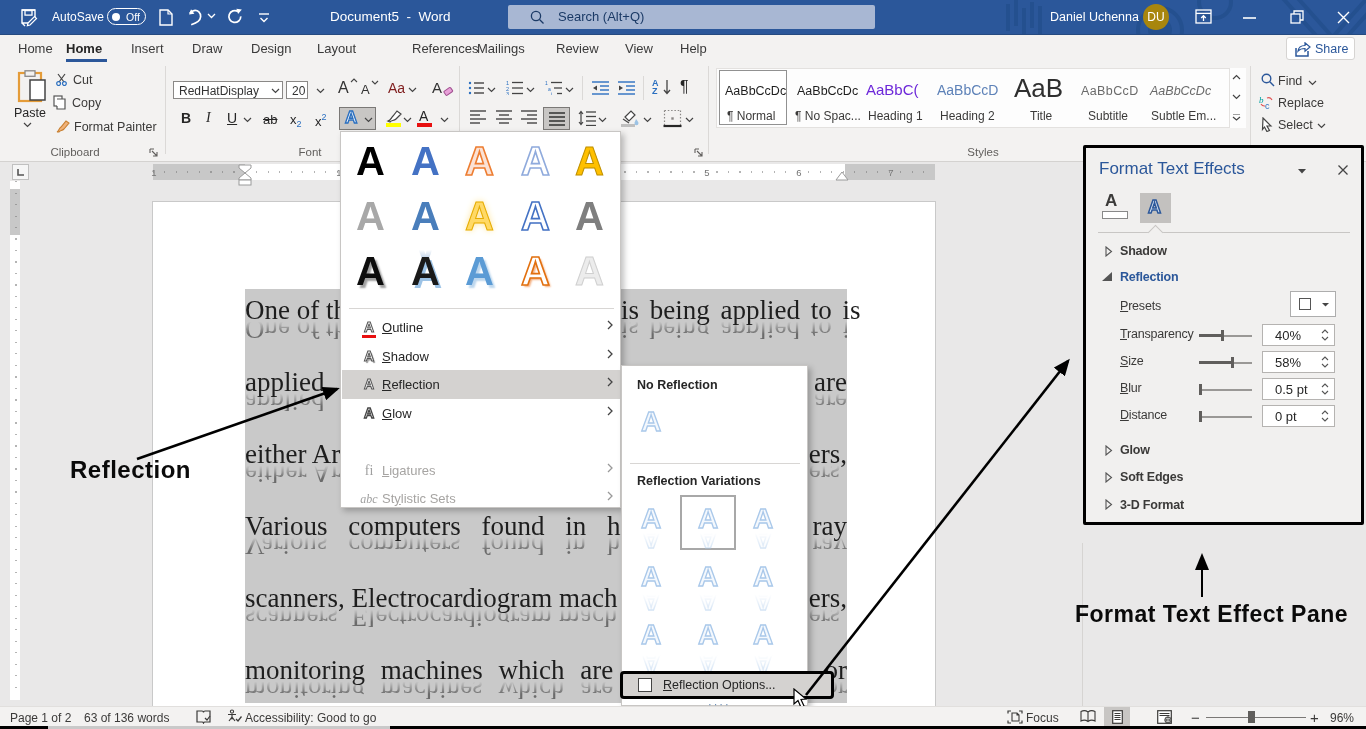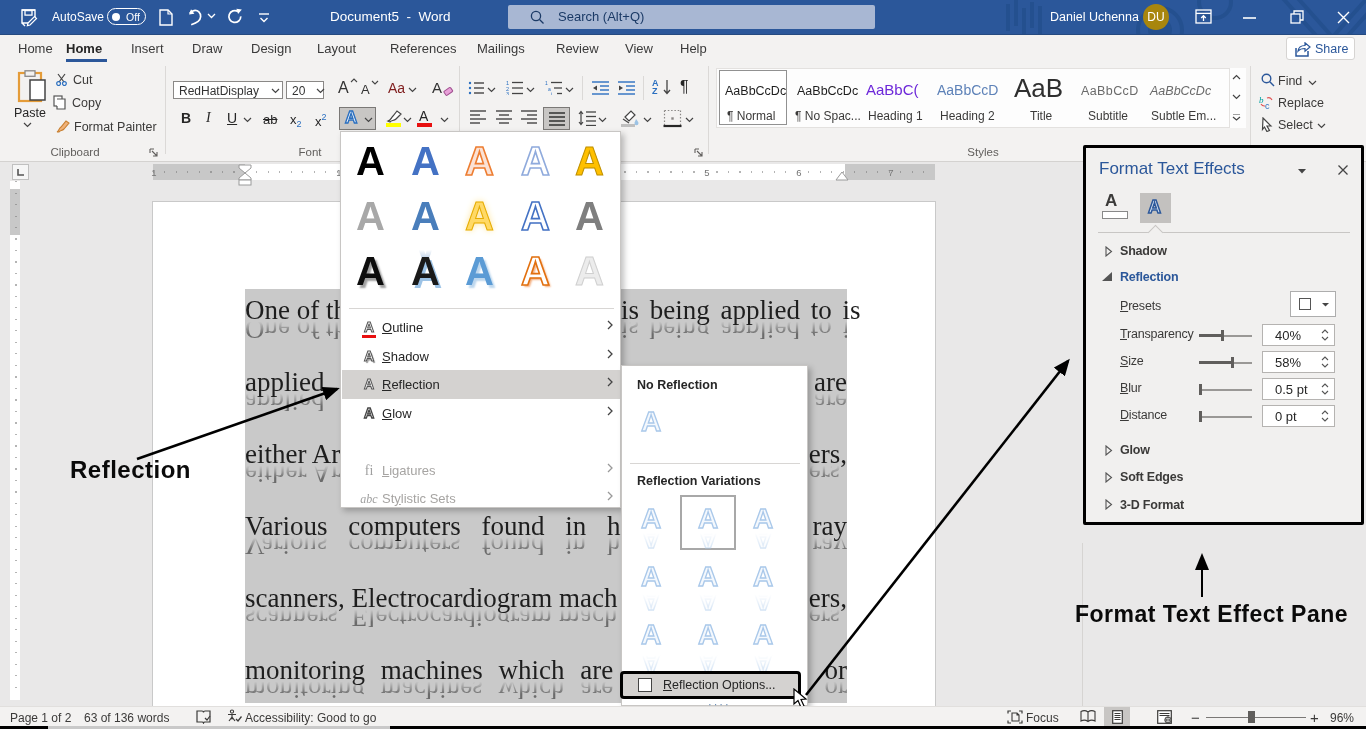--- a/index.html
+++ b/index.html
@@ -49,21 +49,21 @@
 .mitem .tx { position:absolute; left:40px; top:7px; font-size:13px; color:#262626; }
 .mitem .ar { position:absolute; left:265px; top:7px; font-size:12px; color:#444; }
 .mitem.dis .tx { color:#a6a4a2; }
 .ga { position:absolute; font-weight:bold; font-size:40px; line-height:1; }
 
 #panebox { position:absolute; left:1083px; top:145px; width:281px; height:380px; border:3.5px solid #000; background:#f1f0ef; border-radius:2px; }
 .ra { position:absolute; font-size:28px; font-weight:bold; line-height:1; color:#f4f8fd; -webkit-text-stroke:1.3px #a9c8ea; }
 .refl1 { -webkit-box-reflect: below -9px linear-gradient(rgba(0,0,0,0.5) 10%, rgba(0,0,0,0.28) 35%, transparent 68%); }
 .refl2 { -webkit-box-reflect: below -5px linear-gradient(rgba(0,0,0,0.5) 12%, rgba(0,0,0,0.28) 36%, transparent 70%); }
 .refl3 { -webkit-box-reflect: below -1px linear-gradient(rgba(0,0,0,0.5) 16%, rgba(0,0,0,0.3) 40%, transparent 74%); }
-#refopts { position:absolute; left:620px; top:671px; width:181px; height:28px; background:#d4d2d0; border:3.5px solid #000; border-radius:4px;padding-left:15px; }
+#refopts { position:absolute; left:620px; top:671px; width:214px; height:28px; background:#d4d2d0; border:3.5px solid #000; border-radius:4px;padding-left:15px; }
 .prow { position:absolute; font-size:12.5px; color:#3b3a39; letter-spacing:-0.2px; }
 .slider { position:absolute; height:1.5px; background:#9a9896; width:53px; }
 .slider .fill { position:absolute; left:0; top:-0.8px; height:3px; background:#605e5c; }
 .slider .thumb { position:absolute; top:-5px; width:2.5px; height:11px; background:#605e5c; }
 .spinbox { position:absolute; width:73px; height:22px; background:#fff; border:1px solid #b5b3b1; font-size:13px; color:#262626; }
 .spinbox .v { position:absolute; left:12px; top:3px; }
 .spinbox svg { position:absolute; right:5px; }
 
 #statusbar { position:absolute; left:0; top:706px; width:1366px; height:33px; background:#f3f2f1; border-top:1px solid #e1dfdd; font-size:12px; color:#3b3a39; }
 #bottomstrip { position:absolute; left:0; top:726px; width:1366px; height:3px; background:#c9c9c9; }
@@ -147,21 +147,21 @@
     <path d="M1 1 L12 12 M12 1 L1 12" stroke="#fff" stroke-width="1.4"></path>
   </svg>
 </div>
 <div id="tabrow">
   <div class="tab" style="left:18px">Home</div>
   <div class="tab home" style="left:66px">Home</div>
   <div class="tab" style="left:131px">Insert</div>
   <div class="tab" style="left:192px">Draw</div>
   <div class="tab" style="left:251px">Design</div>
   <div class="tab" style="left:317px">Layout</div>
-  <div class="tab" style="left:390px">References</div>
+  <div class="tab" style="left:412px">References</div>
   <div class="tab" style="left:477px">Mailings</div>
   <div class="tab" style="left:556px">Review</div>
   <div class="tab" style="left:625px">View</div>
   <div class="tab" style="left:680px">Help</div>
   <div id="home-ul"></div>
   <div id="sharebtn">
     <svg class="abs" style="left:8px;top:4px" width="17" height="15" viewBox="0 0 17 15">
       <path d="M1 6 v8 h12 v-5" fill="none" stroke="#2b579a" stroke-width="1.5"></path>
       <path d="M3 9 c0.5-3.5 3-5.5 7-5.5 v-2.7 l5 4.2 -5 4.2 v-2.7 c-3 0-5.5 0.8-7 2.5 z" fill="none" stroke="#2b579a" stroke-width="1.2"></path>
     </svg>
@@ -199,21 +199,21 @@
         <path d="M1 1 h4 M1 1 v4 M3 3 l5 5 M8 4 v4 h-4" stroke="#605e5c" stroke-width="1.1" fill="none"></path>
       </svg>
   <div class="gsep" style="left:165px"></div>
 
   <div class="inputbox" style="left:173px;top:19px;width:110px">
     <span style="position:absolute;left:5px;top:2px">RedHatDisplay</span>
     <svg class="abs" style="left:97px;top:6px" width="9" height="6" viewBox="0 0 9 6">
           <path d="M1 1 l3.5 3.5 L8 1" fill="none" stroke="#444" stroke-width="1.2"></path>
         </svg>
   </div>
-  <div class="inputbox" style="left:286px;top:19px;width:38px">
+  <div class="inputbox" style="left:286px;top:19px;width:22px">
     <span style="position:absolute;left:5px;top:2px">20</span>
     <svg class="abs" style="left:29px;top:6px" width="9" height="6" viewBox="0 0 9 6">
           <path d="M1 1 l3.5 3.5 L8 1" fill="none" stroke="#444" stroke-width="1.2"></path>
         </svg>
   </div>
   <div class="abs" style="left:338px;top:17px;font-size:16px;color:#333">A</div>
   <svg class="abs" style="left:350px;top:16px" width="8" height="5" viewBox="0 0 8 5">
         <path d="M1 4 L4 1 7 4" fill="none" stroke="#444" stroke-width="1.1"></path>
       </svg>
   <div class="abs" style="left:361px;top:20px;font-size:13px;color:#333">A</div>

